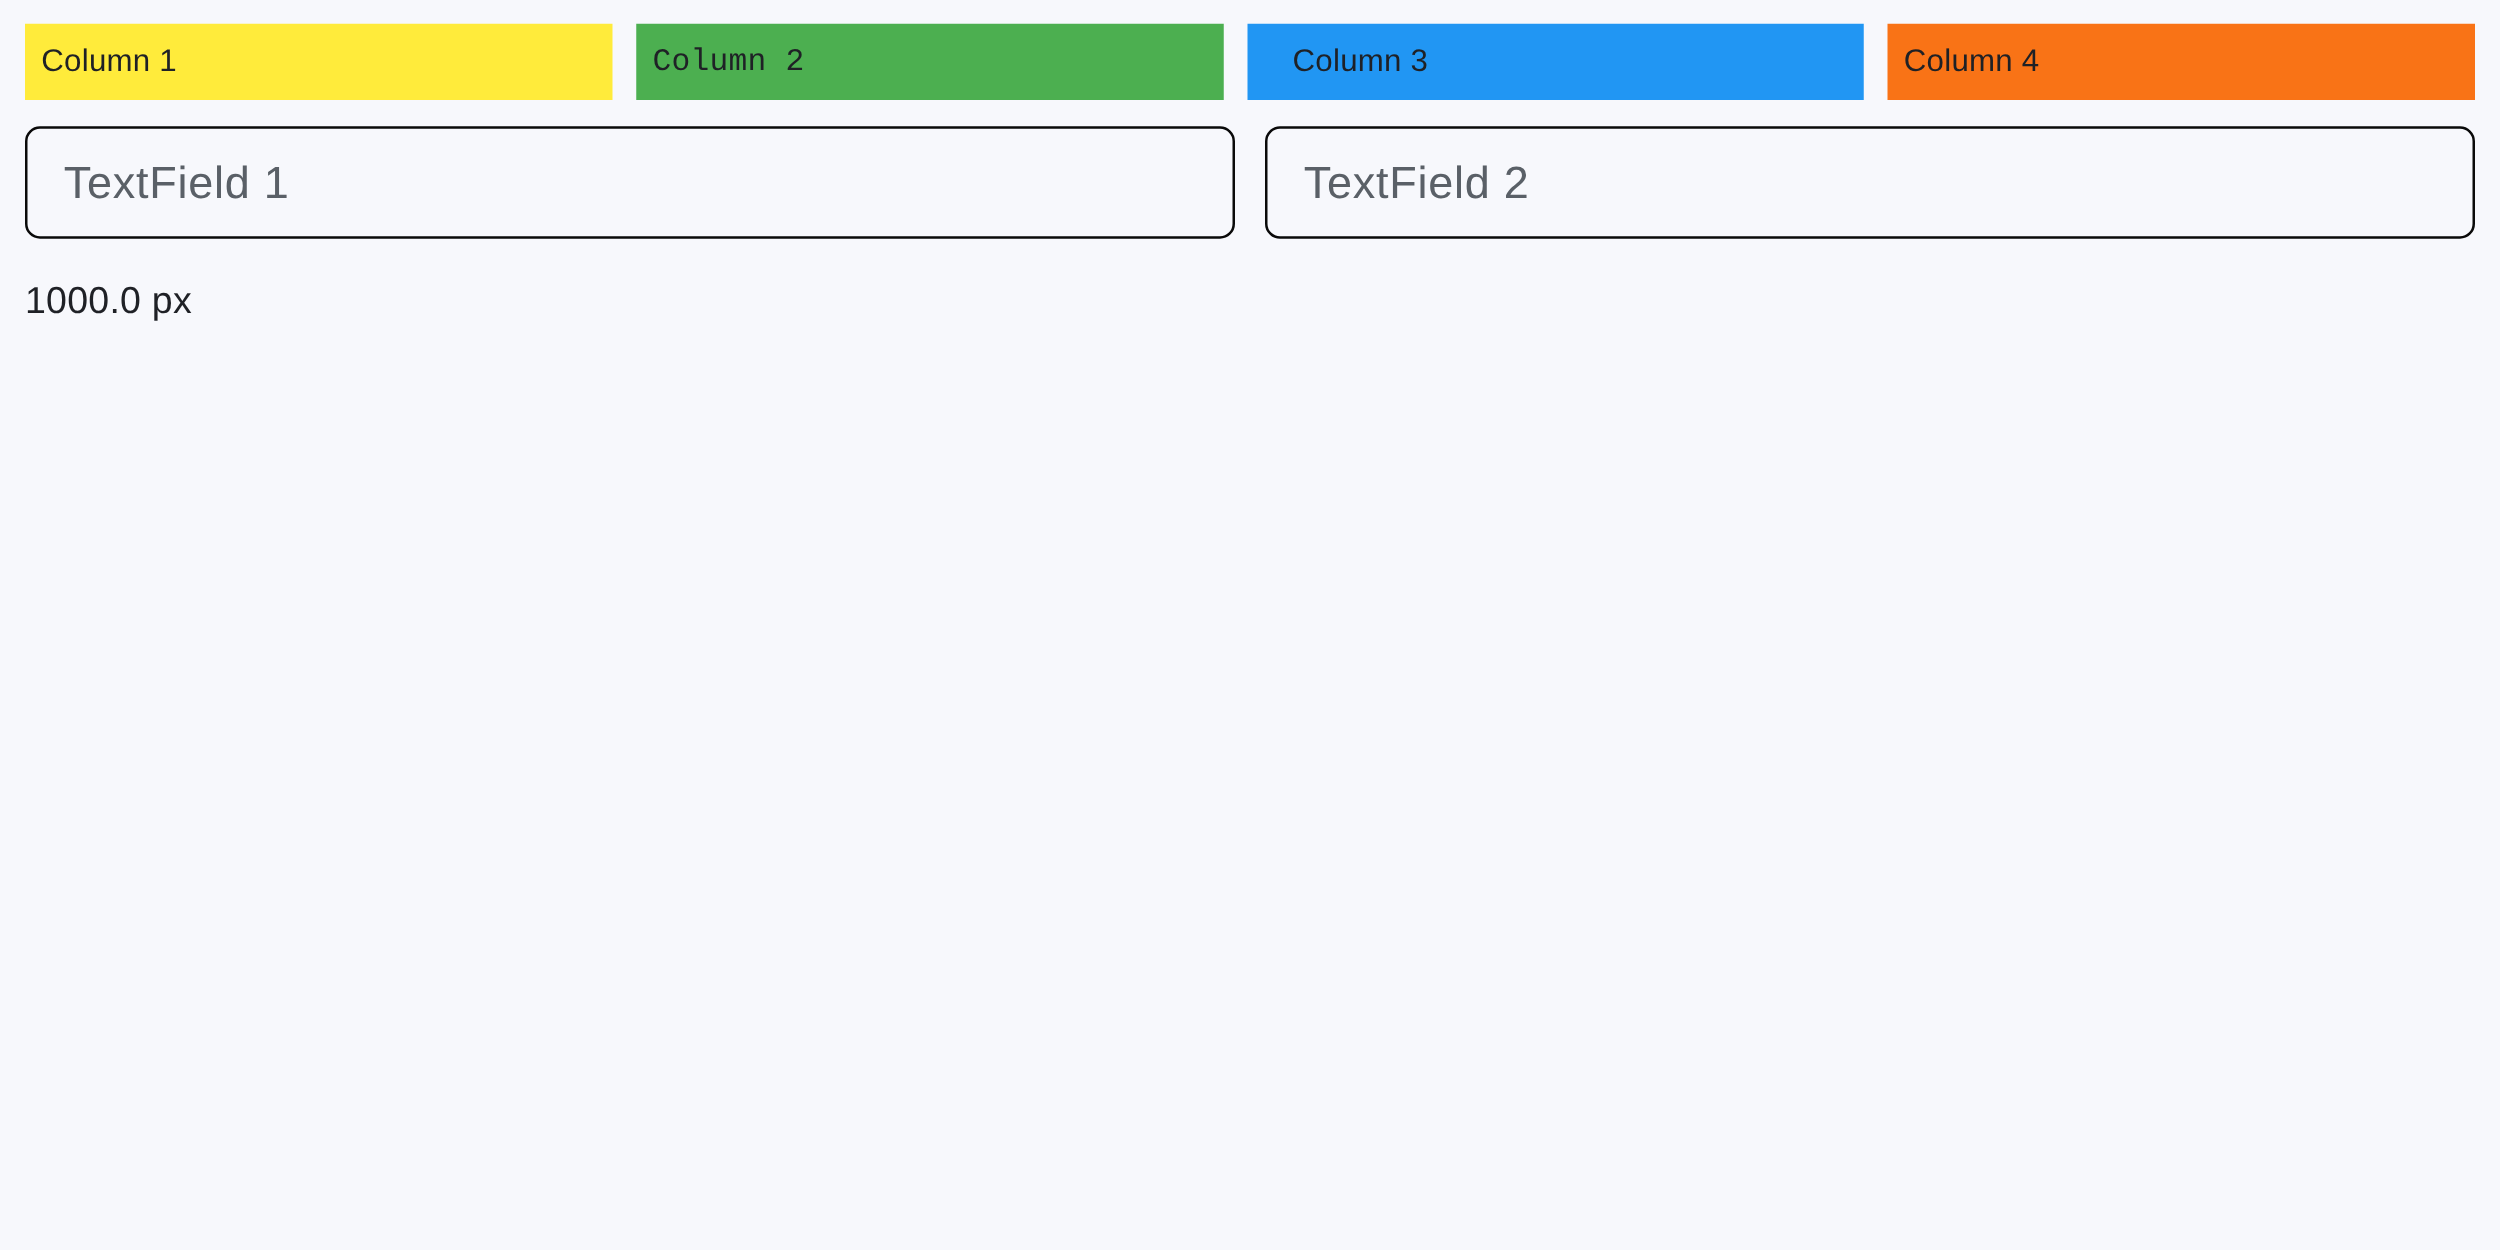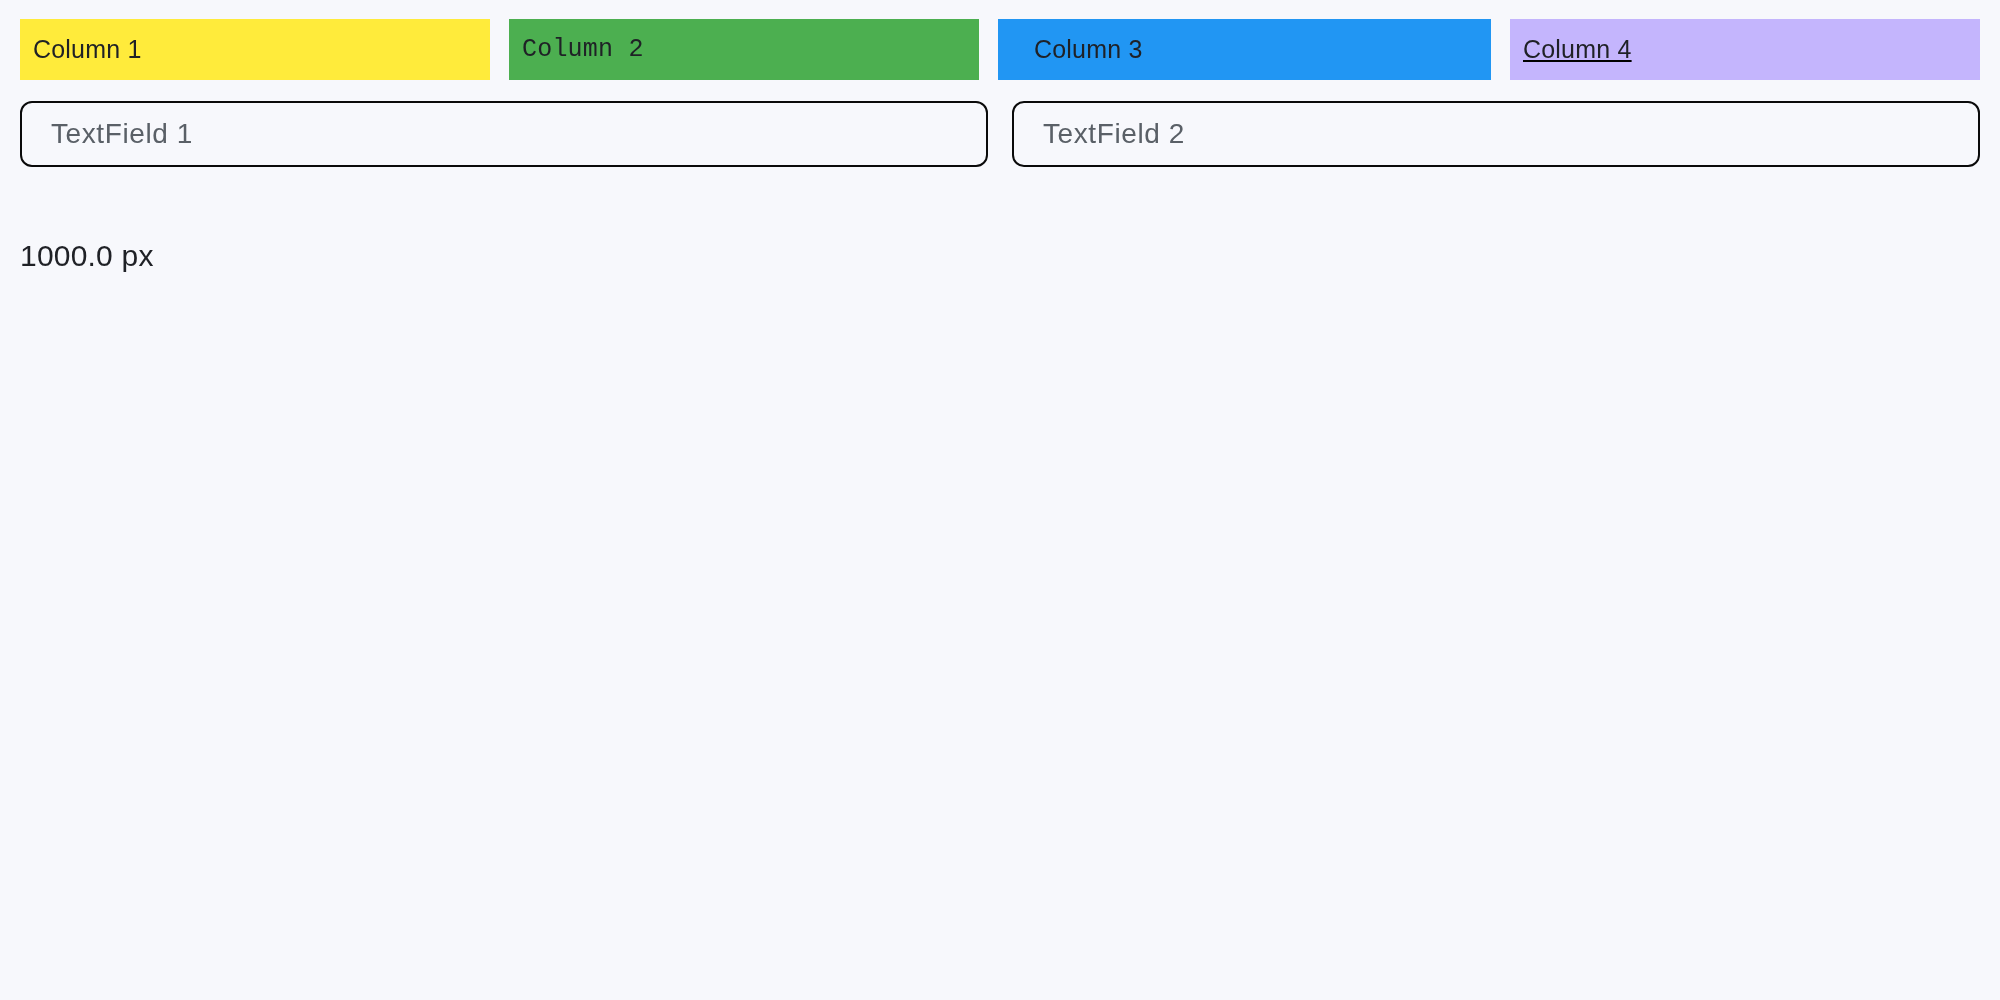--- a/index.html
+++ b/index.html
@@ -39,58 +39,58 @@
   }
   .fields-row {
     display: flex;
     gap: 24px;
     margin-top: 21px;
     height: 90px;
   }
   .textfield {
     flex: 1 1 0;
     box-sizing: border-box;
-    height: 66px;
+    height: 90px;
     background: transparent;
     border: 2px solid var(--border, #0a0a0a);
     border-radius: 12px;
     padding: 0 20px 0 29px;
     font-family: "Liberation Sans", "DejaVu Sans", sans-serif;
-    font-size: 28px;
+    font-size: 36px;
     letter-spacing: 0.6px;
     color: var(--placeholder, #5a6067);
     outline: none;
   }
   .textfield::placeholder {
     color: var(--placeholder, #5a6067);
     opacity: 1;
   }
   .width-readout {
-    margin-top: 48px;
+    margin-top: 33px;
     font-size: 30px;
     color: var(--footer-text, #1f2126);
     letter-spacing: 0.2px;
   }
 </style>
 </head>
 <body>
 
 <div class="page">
 
   <div class="columns-row">
     <div class="column" style="background: rgb(255, 235, 59);">
       <span class="column-label">Column 1</span>
     </div>
     <div class="column" style="background: rgb(76, 175, 80); font-family: Liberation Mono, monospace;">
       <span class="column-label">Column 2</span>
     </div>
     <div class="column" style="background: rgb(33, 150, 243); padding-left: 36px;">
       <span class="column-label">Column 3</span>
     </div>
-    <div class="column" style="background: #c4b5fd; text-decoration: underline;">
+    <div class="column" style="background: #f97316;">
       <span class="column-label">Column 4</span>
     </div>
   </div>
 
   <div class="fields-row">
     <input type="text" class="textfield" placeholder="TextField 1" style="">
     <input type="text" class="textfield" placeholder="TextField 2" style="">
   </div>
 
   <div class="width-readout">1000.0 px</div>

